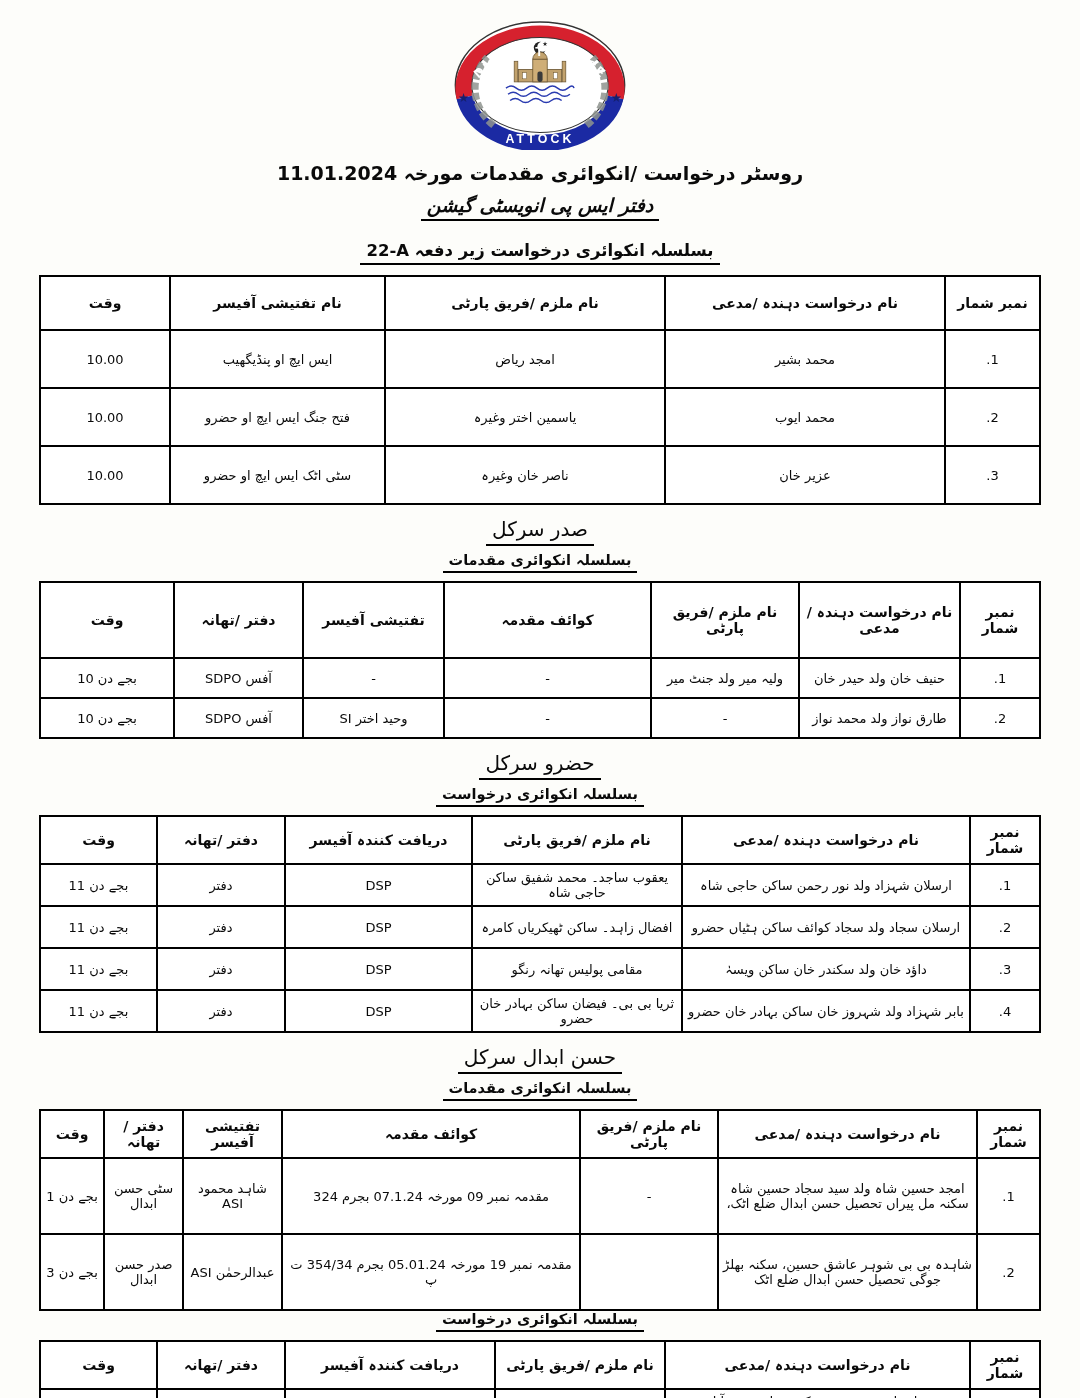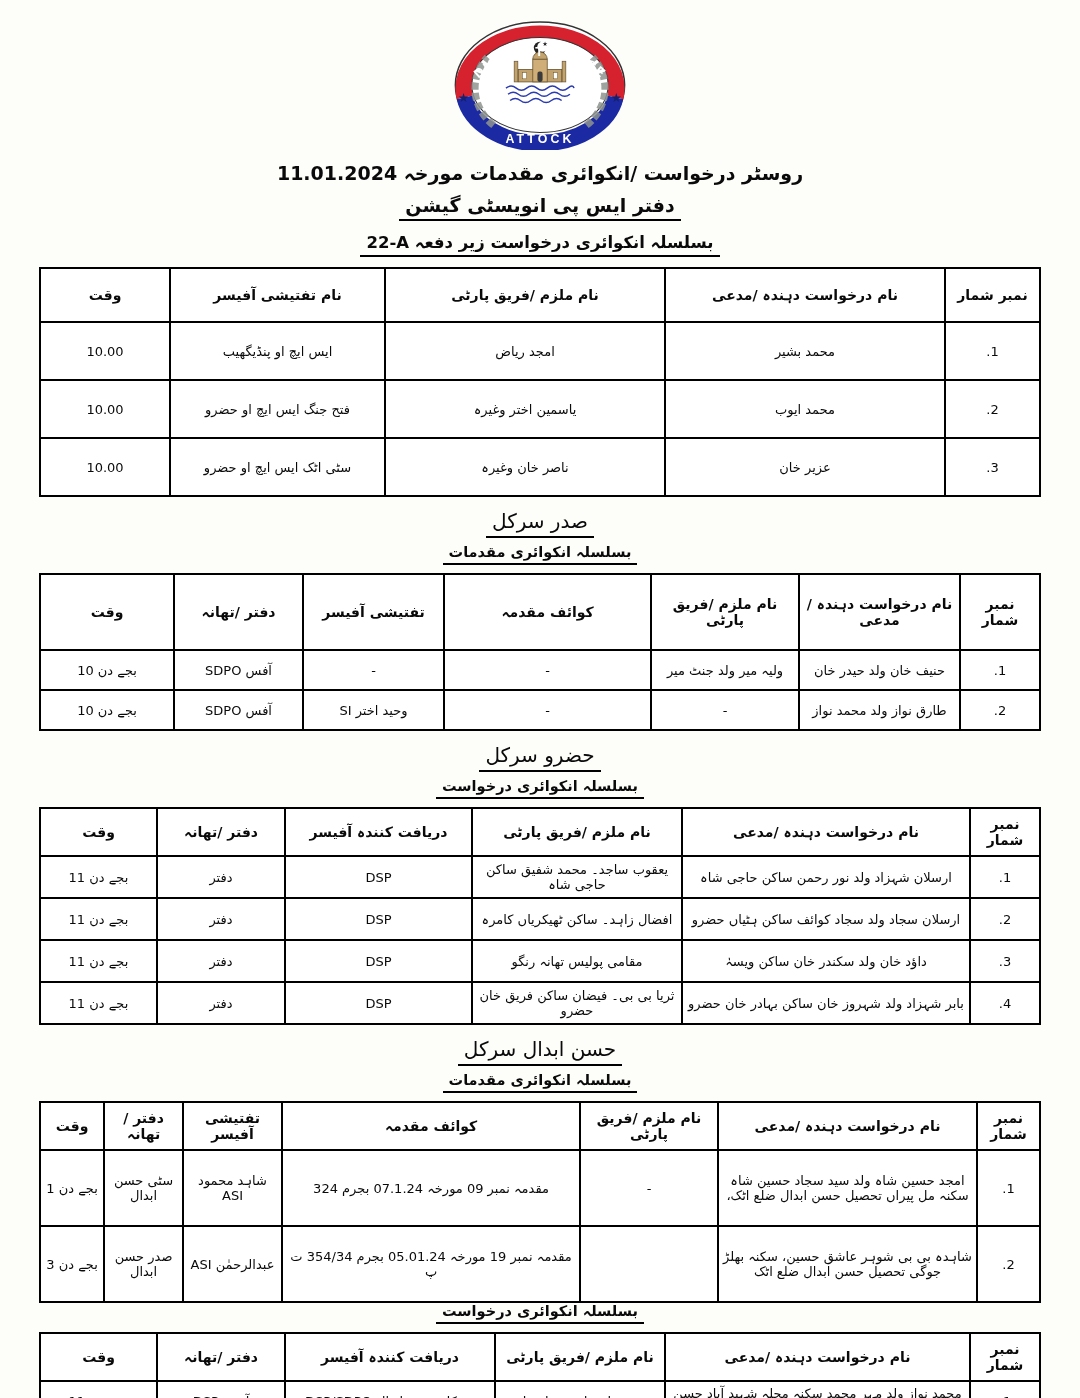--- a/index.html
+++ b/index.html
@@ -7,21 +7,21 @@
     width:1080px;height:1398px;overflow:hidden;
     background:#fdfdfa;color:#0a0a0a;
     font-family:"DejaVu Sans",sans-serif;
   }
   .page{position:relative;width:1080px;height:1398px;}
   
   .logo-wrap{width:176px;margin:20px auto 8px auto;}
   
   .hline{text-align:center;font-weight:bold;direction:rtl;}
   .hline-1{font-size:19px;margin:4px 0 10px 0;}
-  .hline-2{font-size:19px;margin:0 0 12px 0;}
+  .hline-2{font-size:19px;margin:0 0 20px 0;font-style:italic;}
   .hline-3{font-size:16.5px;margin:0 0 10px 0;}
   .u{display:inline-block;border-bottom:2.5px solid #000;padding:0 6px 3px 6px;}
   
   .circle-heading{text-align:center;font-weight:normal;font-size:20px;margin:12px 0 6px 0;direction:rtl;}
   .series-heading{text-align:center;font-weight:bold;font-size:14.5px;margin:0 0 8px 0;direction:rtl;}
   
   table.reg{
     width:1002px;margin:0 auto;border-collapse:collapse;table-layout:fixed;
     direction:rtl;background:#fff;
   }
@@ -233,21 +233,21 @@
             <td>3.</td>
             <td>داؤد خان ولد سکندر خان ساکن ویسہٰ</td>
             <td>مقامی پولیس تھانہ رنگو</td>
             <td>DSP</td>
             <td>دفتر</td>
             <td style="direction: ltr;">11 بجے دن</td>
           </tr>
           <tr>
             <td>4.</td>
             <td>بابر شہزاد ولد شہروز خان ساکن بہادر خان حضرو</td>
-            <td>ثریا بی بی۔ فیضان ساکن فریق خان حضرو</td>
+            <td>ثریا بی بی۔ فیضان ساکن بہادر خان حضرو</td>
             <td>DSP</td>
             <td>دفتر</td>
             <td style="direction: ltr;">11 بجے دن</td>
           </tr>
         </tbody>
       </table>
       <div class="circle-heading"><span class="u">حسن ابدال سرکل</span></div>
       <div class="series-heading"><span class="u">بسلسلہ انکوائری مقدمات</span></div>
       <table class="reg t3">
         <colgroup>

